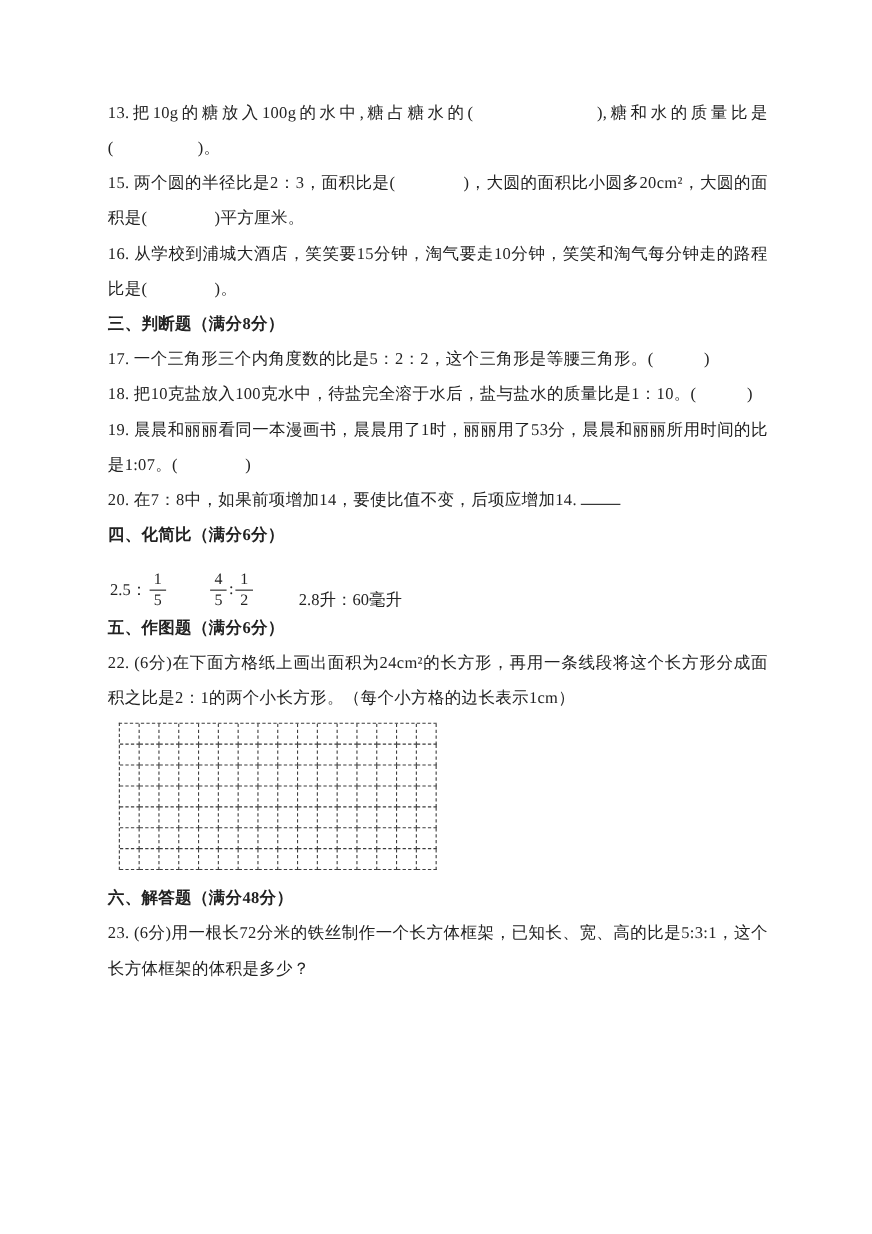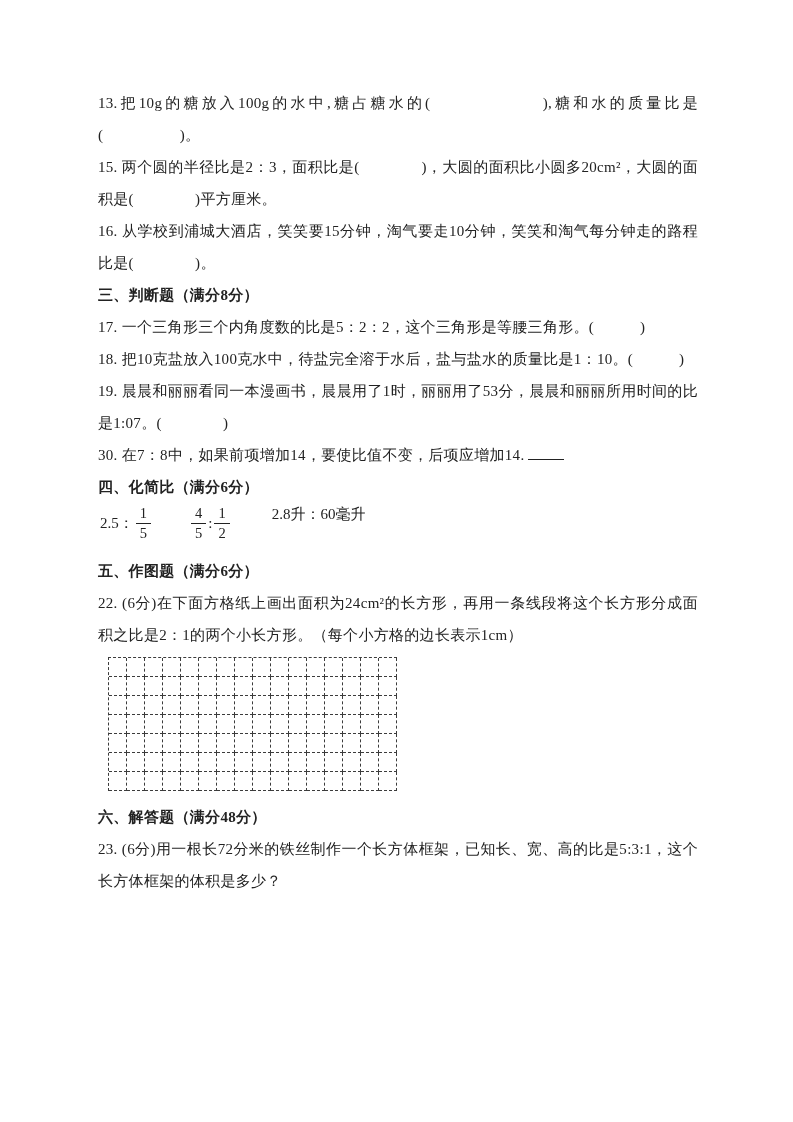--- a/index.html
+++ b/index.html
@@ -39,21 +39,21 @@
     width: 36px;
     border-bottom: 1px solid #222;
     height: 14px;
     margin-left: 4px;
   }
   
   .expr-row {
     height: 50px;
     margin: 2px 0 0 2px;
     display: flex;
-    align-items: flex-start;
+    align-items: flex-end;
     font-size: 15px;
   }
   .expr { display: inline-flex; align-items: center; }
   .expr-gap1 { margin-right: 36px; }
   .expr-gap2 { margin-right: 40px; }
   .frac {
     display: inline-block;
     text-align: center;
     line-height: 1.15;
     font-size: 14.5px;
@@ -90,21 +90,21 @@
 <div class="page">
 
   <p class="q">13.把10g的糖放入100g的水中,糖占糖水的(　　　　　　),糖和水的质量比是(　　　　　)。</p>
   <p class="q">15. 两个圆的半径比是2：3，面积比是(　　　　)，大圆的面积比小圆多20cm²，大圆的面积是(　　　　)平方厘米。</p>
   <p class="q">16. 从学校到浦城大酒店，笑笑要15分钟，淘气要走10分钟，笑笑和淘气每分钟走的路程比是(　　　　)。</p>
 
   <p class="h">三、判断题（满分8分）</p>
   <p class="q">17. 一个三角形三个内角度数的比是5：2：2，这个三角形是等腰三角形。(　　　)</p>
   <p class="q">18. 把10克盐放入100克水中，待盐完全溶于水后，盐与盐水的质量比是1：10。(　　　)</p>
   <p class="q">19. 晨晨和丽丽看同一本漫画书，晨晨用了1时，丽丽用了53分，晨晨和丽丽所用时间的比是1:07。(　　　　)</p>
-  <p class="q"><span>30. 在7：8中，如果前项增加14，要使比值不变，后项应增加14.</span><span class="underline-blank"></span></p>
+  <p class="q"><span>20. 在7：8中，如果前项增加14，要使比值不变，后项应增加14.</span><span class="underline-blank"></span></p>
 
   <p class="h">四、化简比（满分6分）</p>
 
   <div class="expr-row">
     <span class="expr expr-gap1">
       <span>2.5：</span>
       <span class="frac">
         <span class="frac-num">1</span>
         <span class="frac-den">5</span>
       </span>

